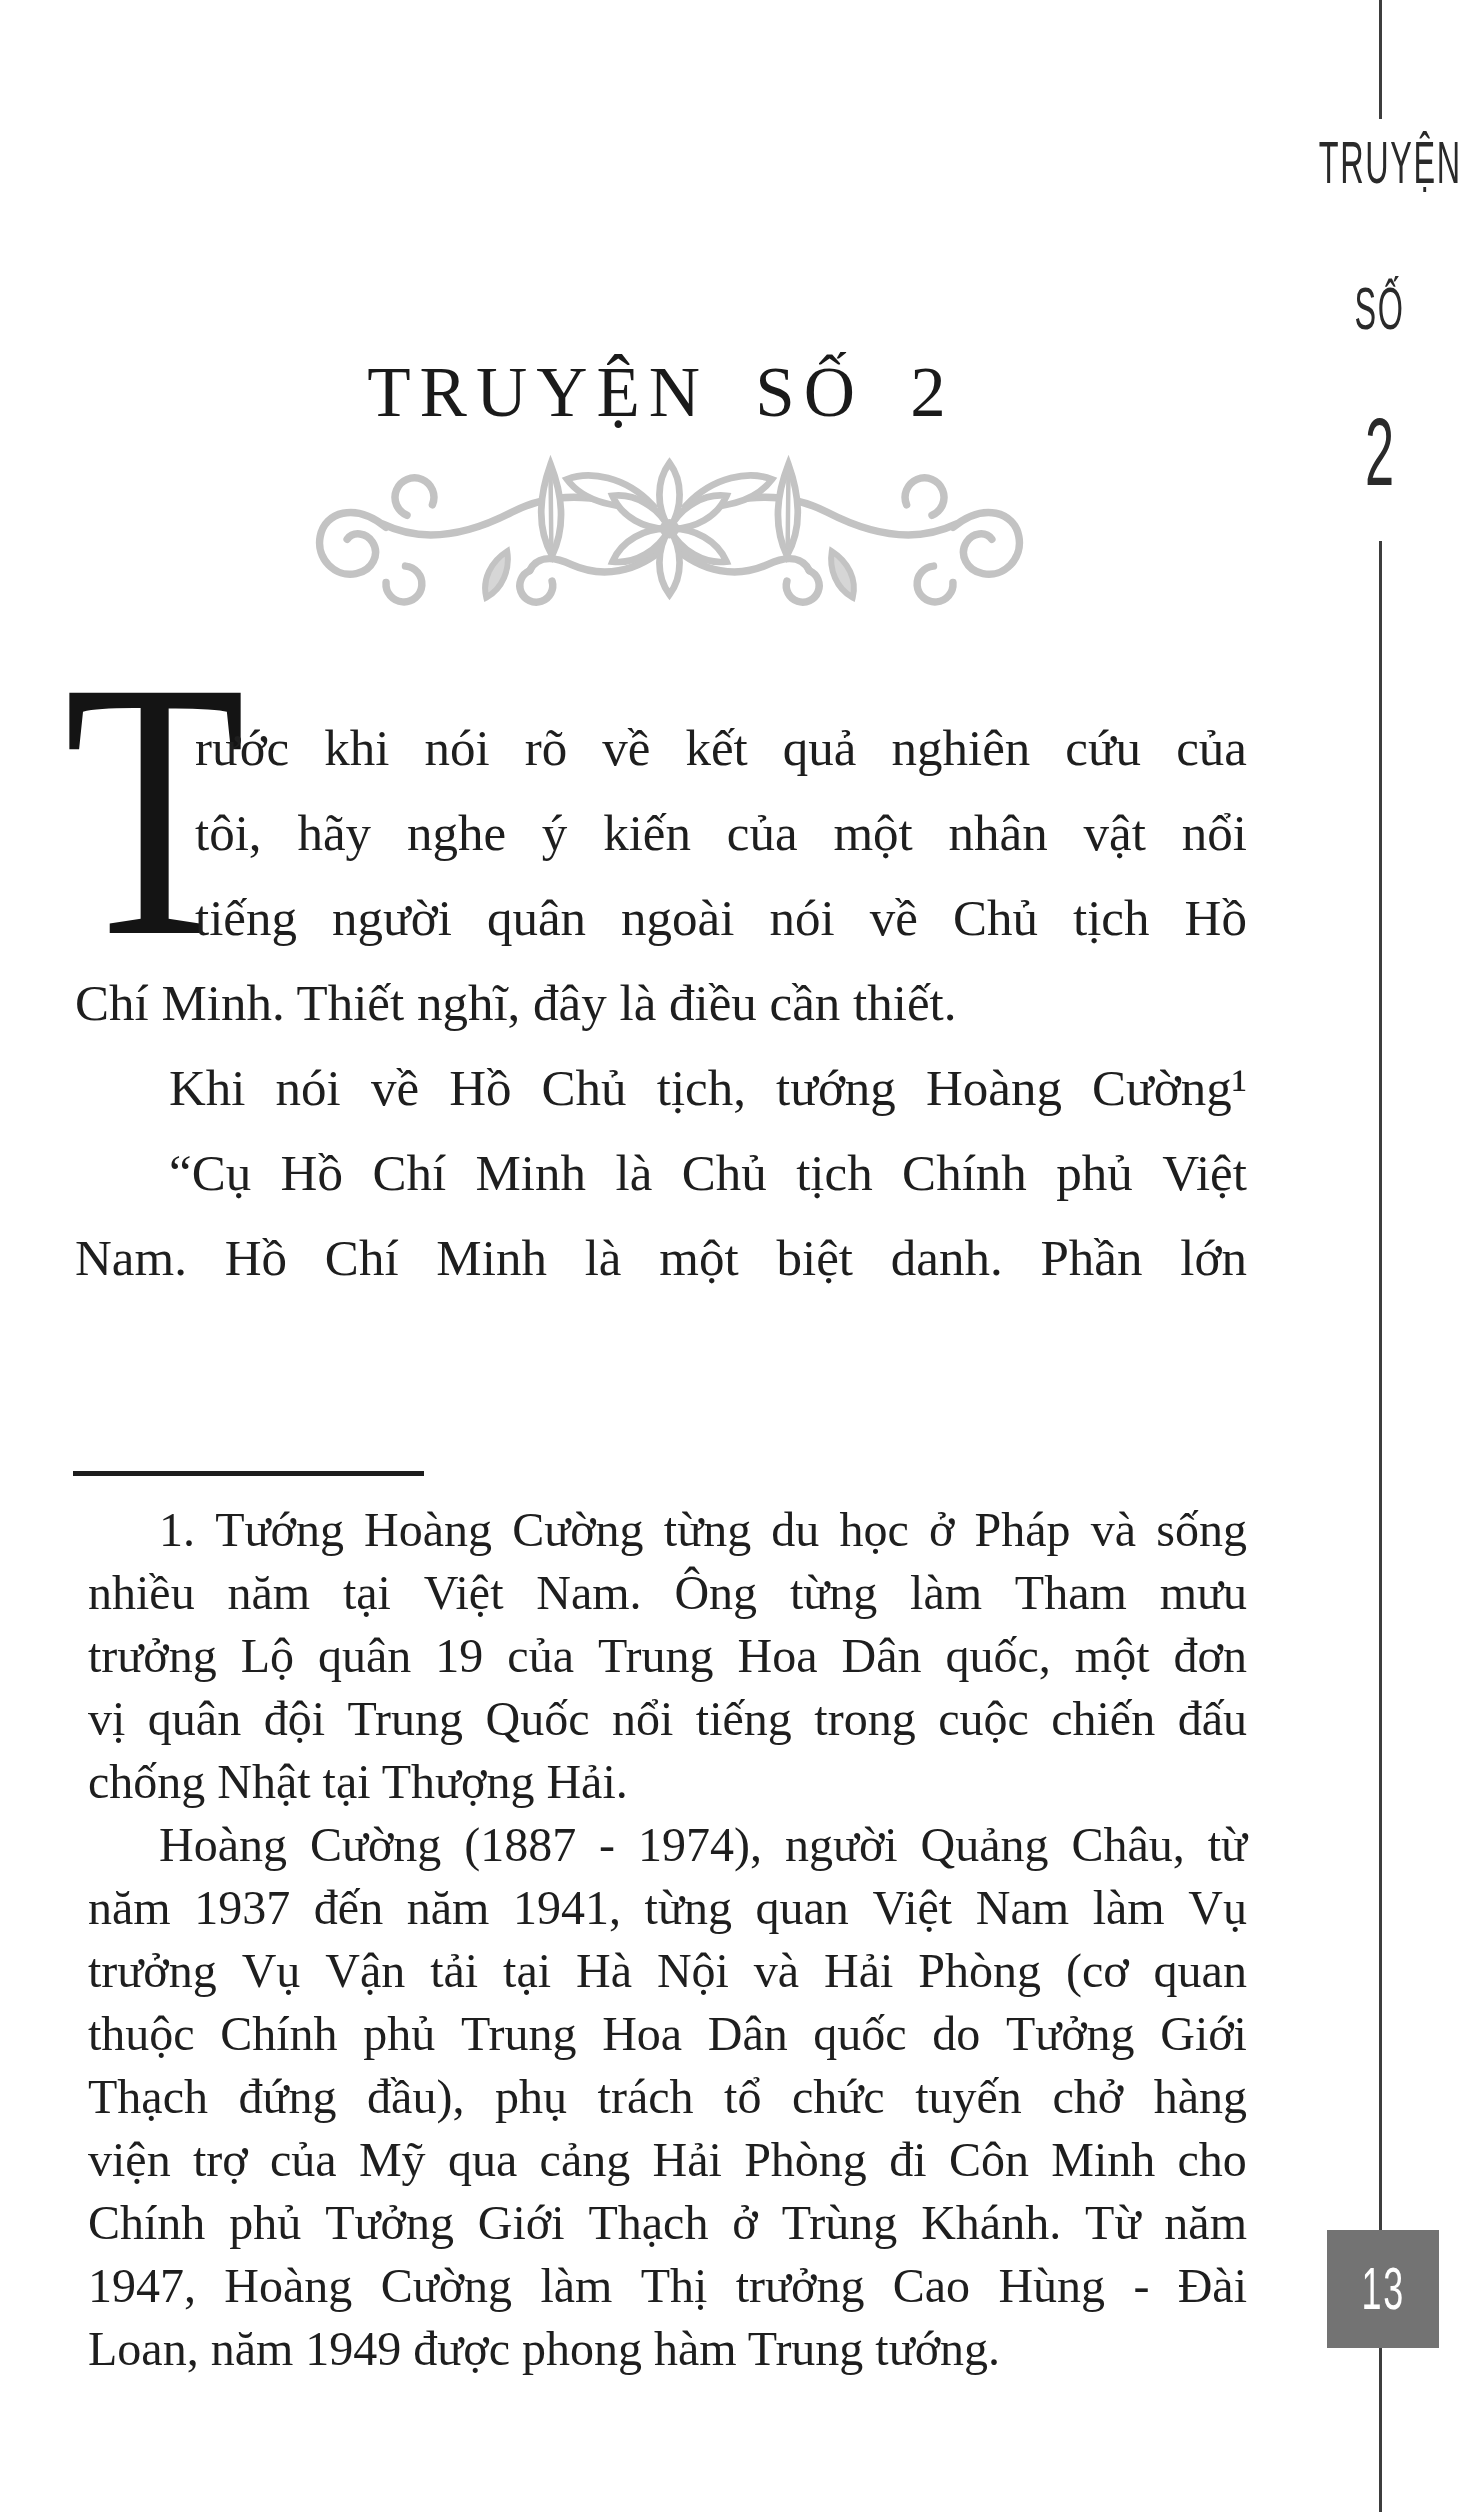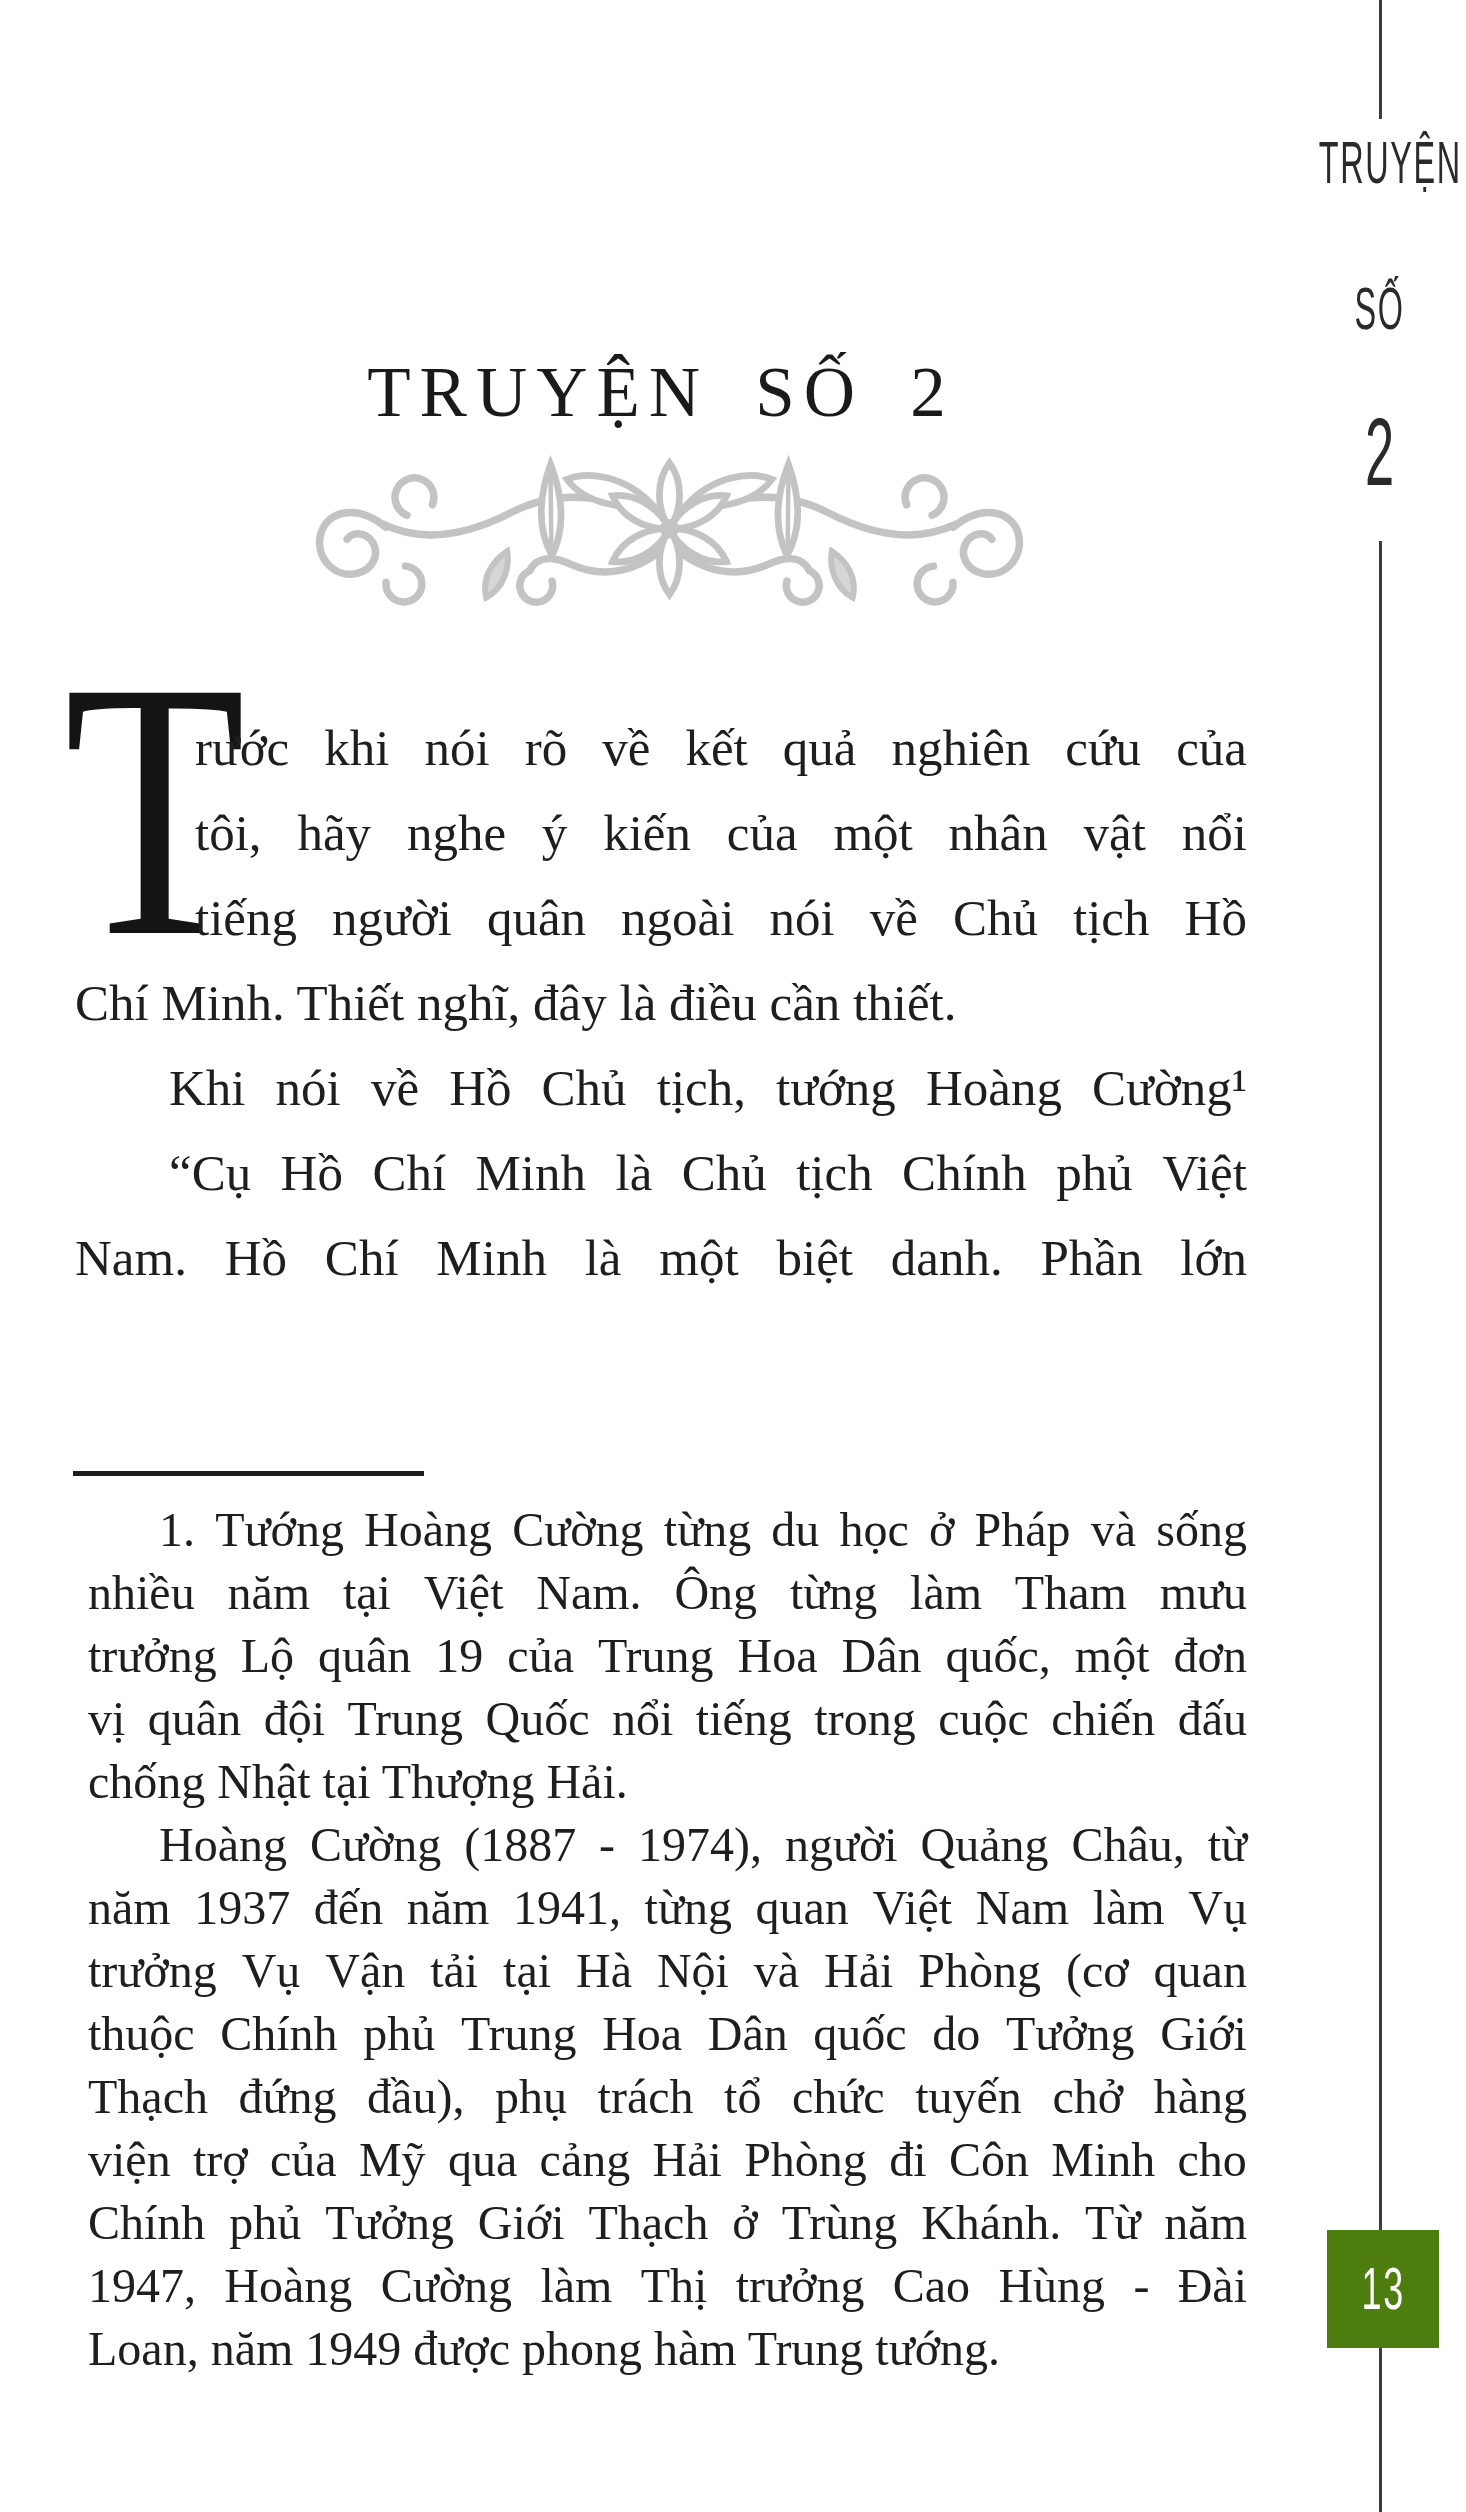--- a/index.html
+++ b/index.html
@@ -329,19 +329,19 @@
         <span>Đài</span>
       </div>
     <div class="fline">Loan, năm 1949 được phong hàm Trung tướng.</div>
   </div>
 
   <div class="vline v1"></div>
   <div class="vword w1">TRUYỆN</div>
   <div class="vword w2">SỐ</div>
   <div class="vword w3">2</div>
   <div class="vline v2"></div>
-  <div class="pagebox" style="background:#4d7c0f;">
+  <div class="pagebox" style="background:#737373;">
     <div class="pagenum">13</div>
   </div>
   <div class="vline v3"></div>
 
 </div>
 
 
 </body></html>

